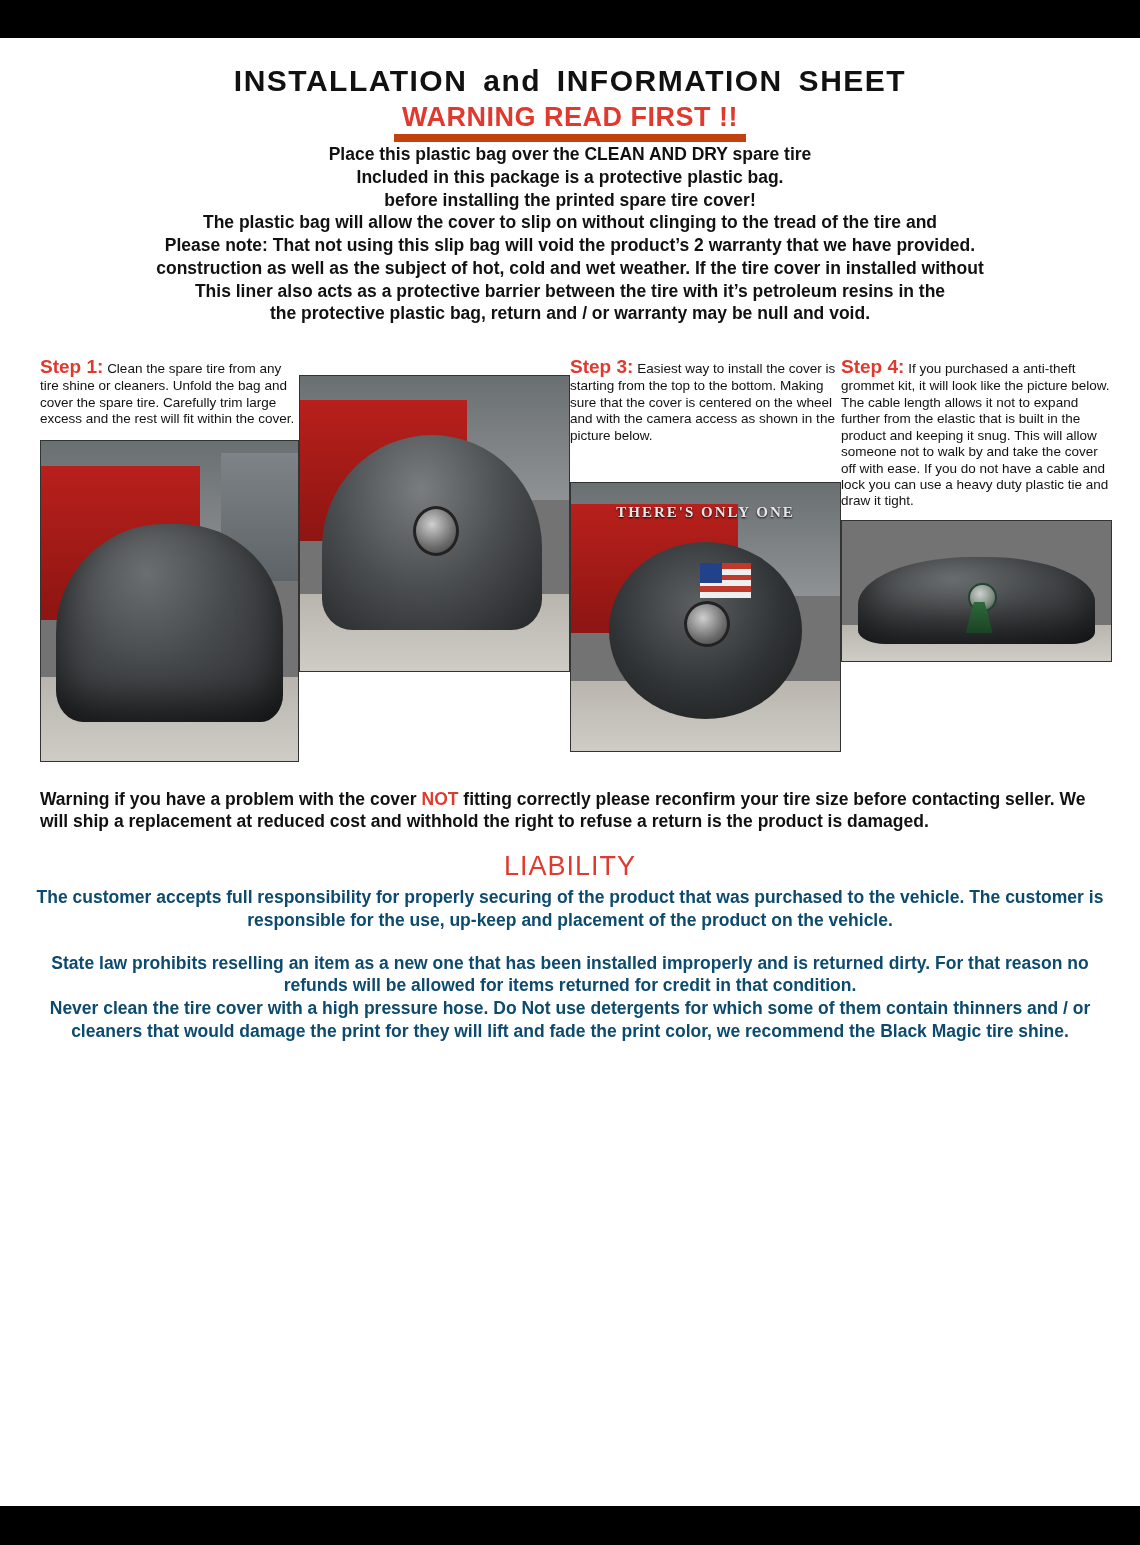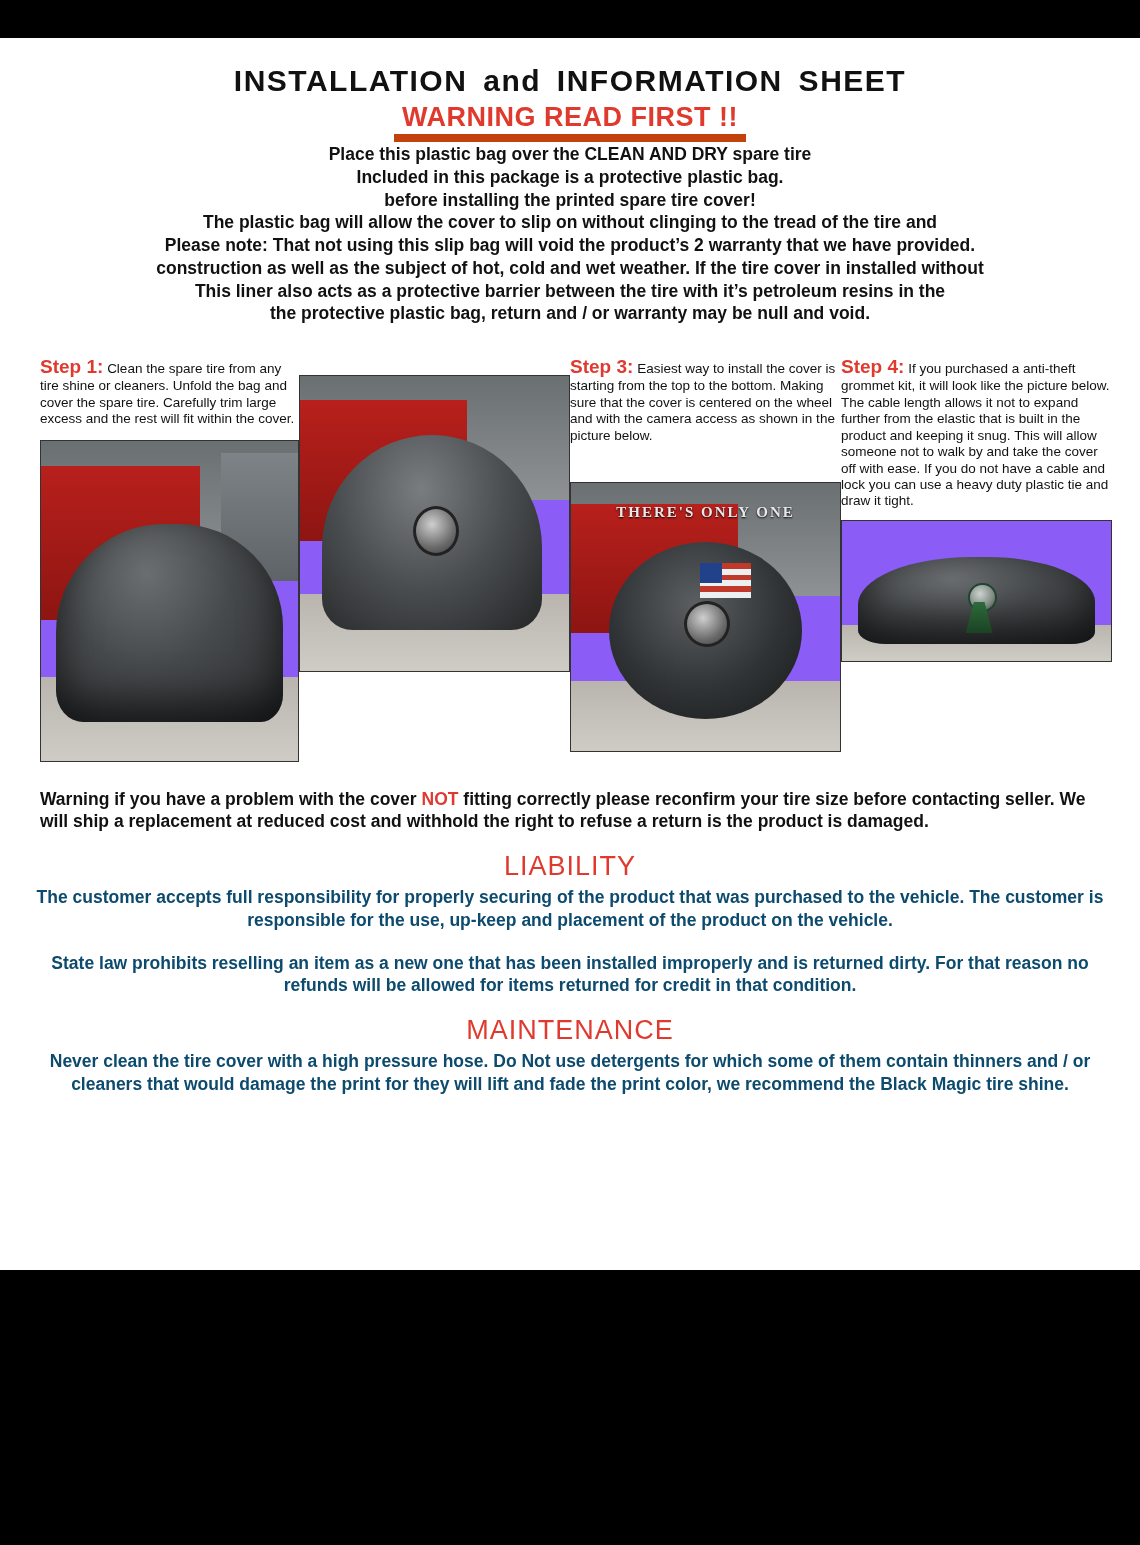--- a/index.html
+++ b/index.html
@@ -11,21 +11,21 @@
     width: 1140px;
     height: 1545px;
     font-family: "Liberation Sans", sans-serif;
     overflow: hidden;
   }
   .page {
     position: absolute;
     left: 0;
     top: 38px;
     width: 1140px;
-    height: 1232px;
+    height: 1468px;
     background: #ffffff;
     box-sizing: border-box;
     padding: 0 28px;
   }
   .title {
     text-align: center;
     font-size: 30px;
     font-weight: bold;
     color: #111111;
     letter-spacing: 1.5px;
@@ -75,21 +75,21 @@
     font-weight: bold;
     font-size: 19px;
   }
   .step-body { font-size: 13.5px; }
 
   .photo {
     margin-top: 12px;
     position: relative;
     overflow: hidden;
     border: 1px solid #333;
-    background: #8b5cf6;
+    background: #737373;
   }
   .ph1 { height: 320px; }
   .ph2 { height: 295px; margin-top: 20px;}
   .ph3 { height: 268px; margin-top: 38px;}
   .ph4 { height: 140px; margin-top: 10px;}
 
   
   .sky { position:absolute; left:0; top:0; width:100%; height:42%; background:linear-gradient(#6a6f72,#8e9295); }
   .redtruck { position:absolute; left:0; top:8%; width:62%; height:48%; background:linear-gradient(#b8201c,#8d1512); }
   .redtruck2 { position:absolute; right:0; top:4%; width:30%; height:40%; background:linear-gradient(#7d8387,#5d6367); }
@@ -249,16 +249,15 @@
 
   <div class="warn2">
     <span>Warning if you have a problem with the cover </span><span class="red">NOT</span><span> fitting correctly please reconfirm your tire size before contacting seller. We will ship a replacement at reduced cost and withhold the right to refuse a return is the product is damaged.</span>
   </div>
 
   <div class="section-head">LIABILITY</div>
   <div class="center-block">The customer accepts full responsibility for properly securing of the product that was purchased to the vehicle.  The customer is responsible for the use, up-keep and placement of the product on the vehicle.</div>
   <div class="gap"></div>
   <div class="center-block">State law prohibits reselling an item as a new one that has been installed improperly and is returned dirty. For that reason no refunds will be allowed for items returned for credit in that condition.</div>
 
-  <div class="section-head">MAINTENANCE</div>
   <div class="center-block">Never clean the tire cover with a high pressure hose.  Do Not  use detergents for which some of them contain thinners and / or cleaners that would damage the print for they will lift and fade the print color, we recommend the Black Magic tire shine.</div>
 
 </div>
 
 </body></html>

